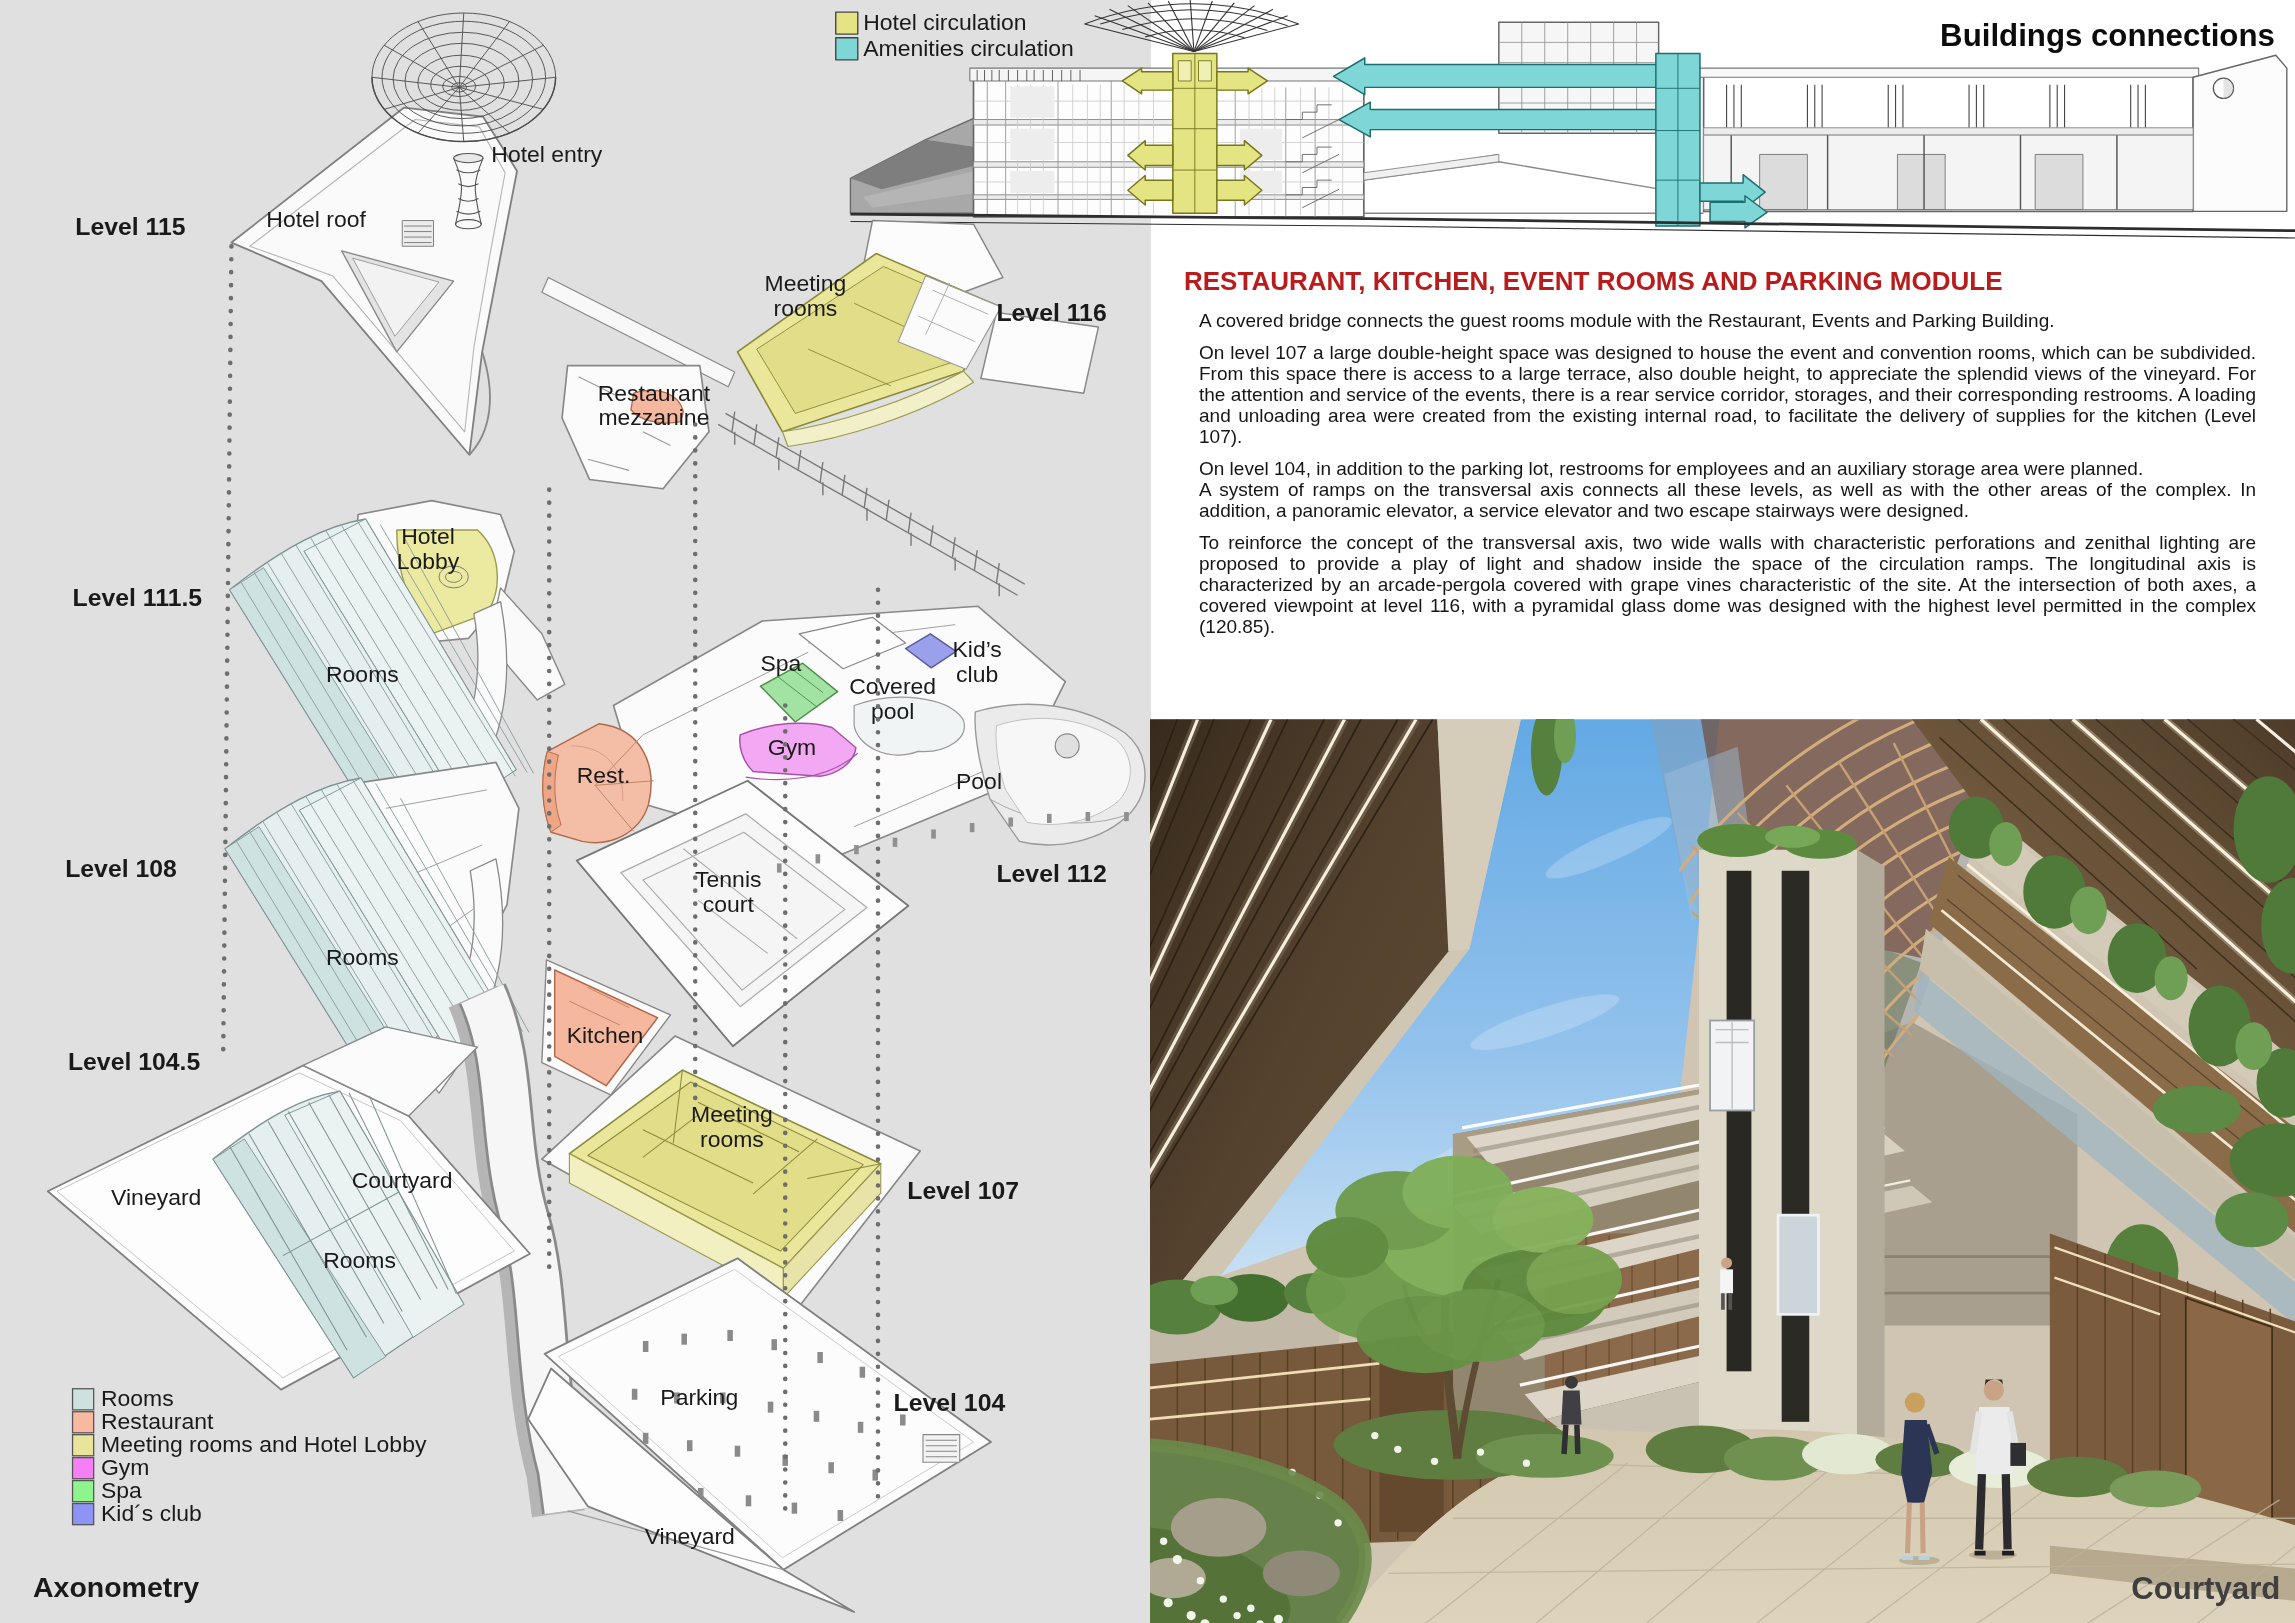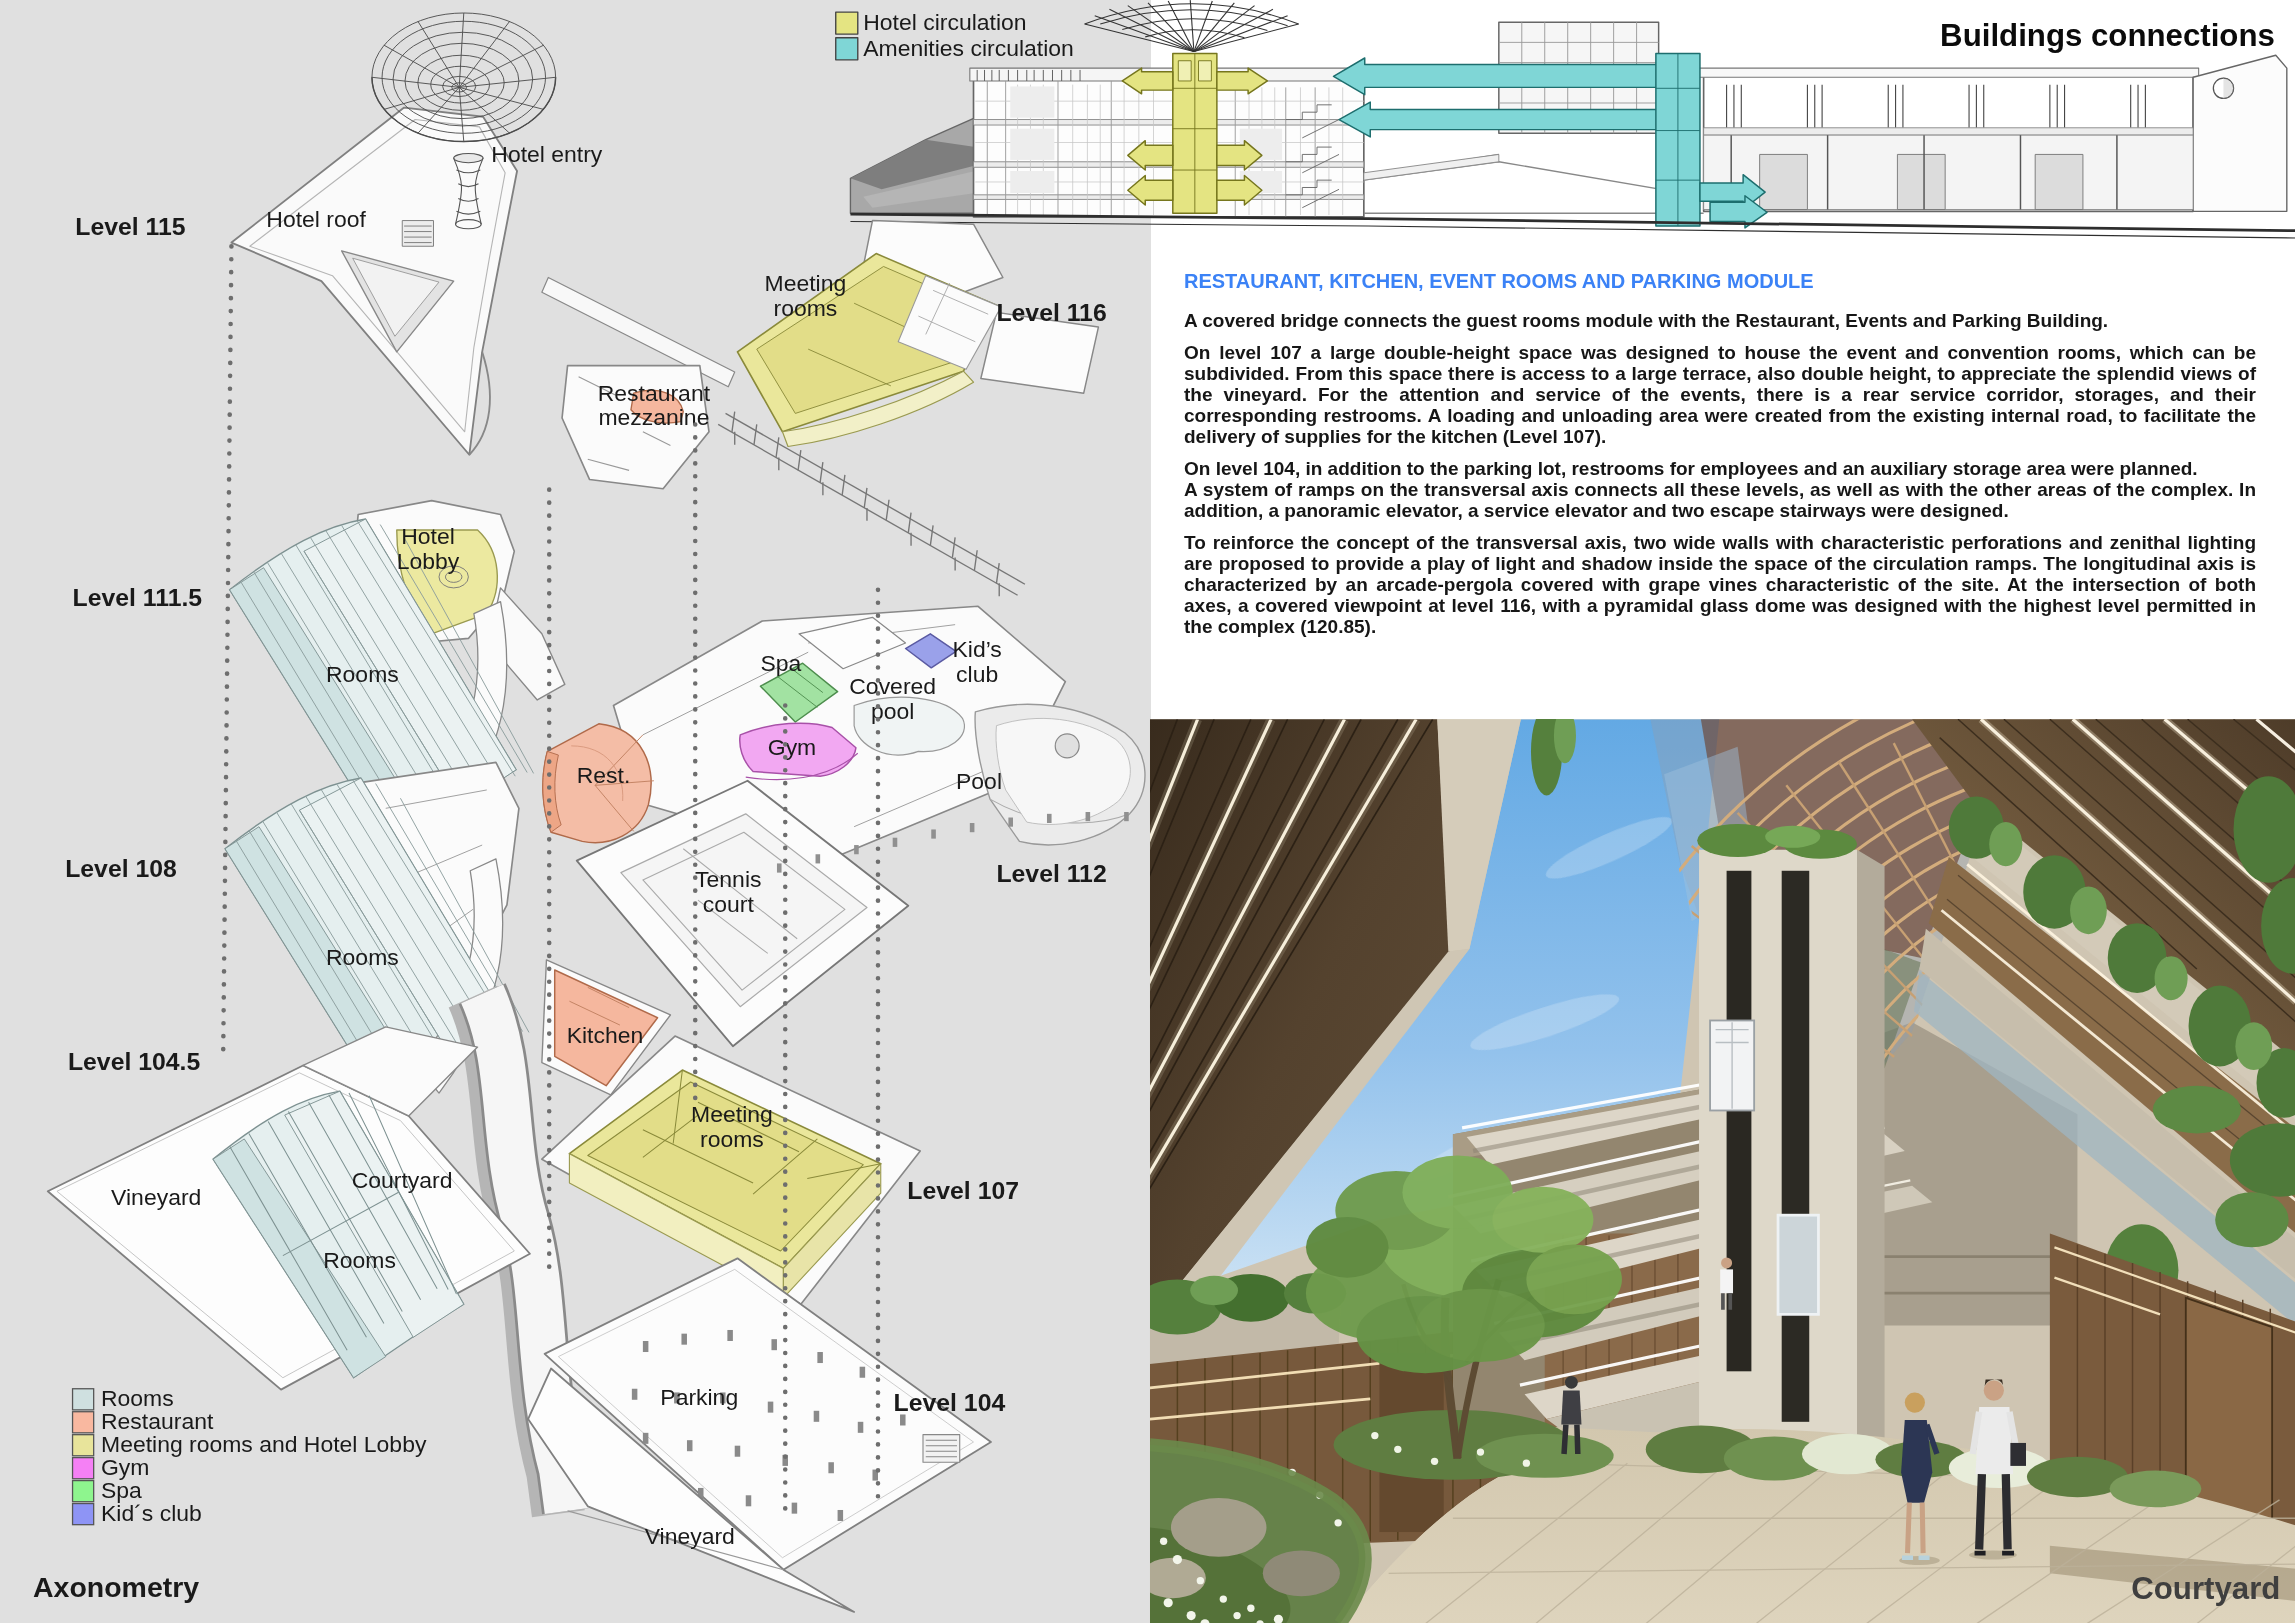--- a/index.html
+++ b/index.html
@@ -1,19 +1,19 @@
 <!DOCTYPE html>
 <html style="font-size:14.7px"><head><meta charset="utf-8"><style>
 html,body{margin:0;padding:0;}
 body{width:2296px;height:1624px;position:relative;background:#ffffff;font-family:"Liberation Sans",sans-serif;overflow:hidden;}
 #gray{position:absolute;left:0;top:0;width:1151px;height:1624px;background:#e0e0e0;}
 #art{position:absolute;left:0;top:0;}
 #textblock{position:absolute;left:1184px;top:266px;width:1072px;color:#161616;font-size:19px;line-height:21px;}
-#textblock h1{font-size:20px;line-height:30px;margin:0 0 13.8px 0;letter-spacing:0px;color:#3b82f6;}
-#textblock p{margin:0 0 11px 0;text-align:justify;font-weight:bold;}
+#textblock h1{font-size:26px;line-height:30px;margin:0 0 13.8px 0;letter-spacing:0px;color:#b91c1c;}
+#textblock p{margin:0 0 11px 15px;text-align:justify;}
 </style></head><body>
 <div id="gray"></div>
 <svg id="art" width="2296" height="1624" viewBox="0 0 2500 1768">
 <defs>
 <linearGradient id="skyG" x1="0" y1="0" x2="0" y2="1">
 <stop offset="0" stop-color="#63a9e4"></stop>
         <stop offset="0.55" stop-color="#93c2ec"></stop>
         <stop offset="1" stop-color="#d3e6f5"></stop>
 </linearGradient>
 <linearGradient id="woodL" x1="0" y1="0" x2="1" y2="1">

